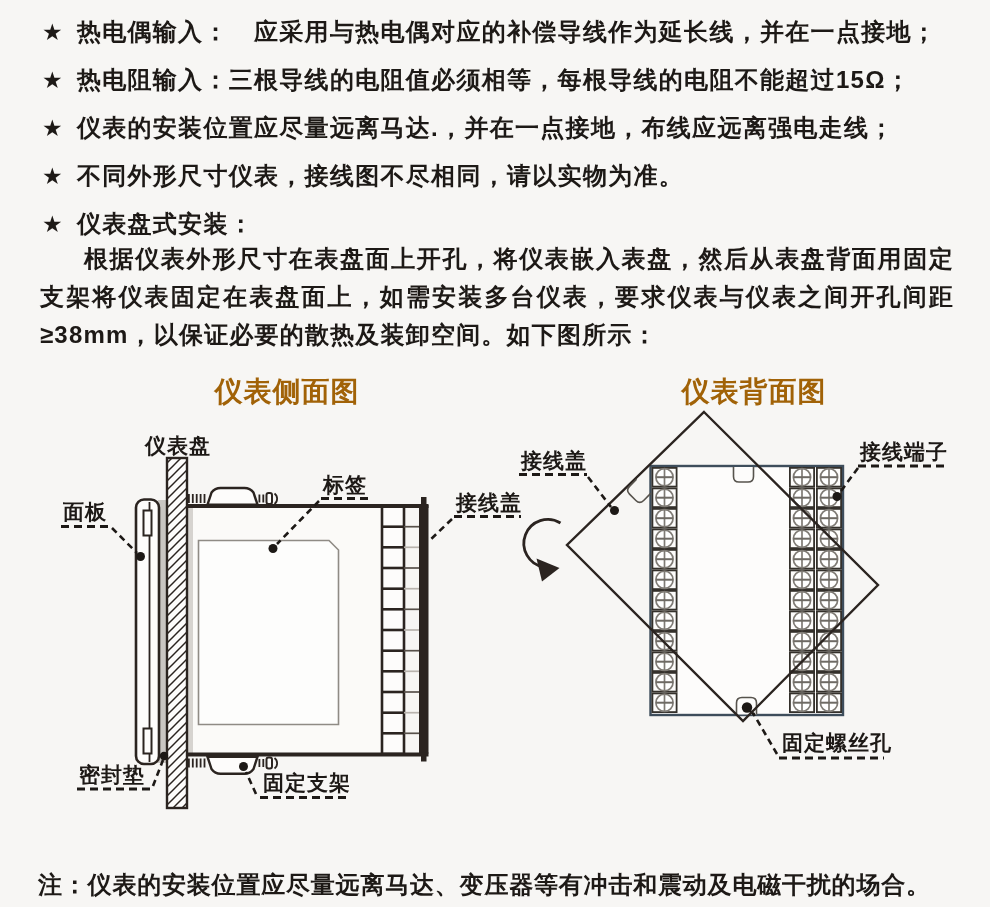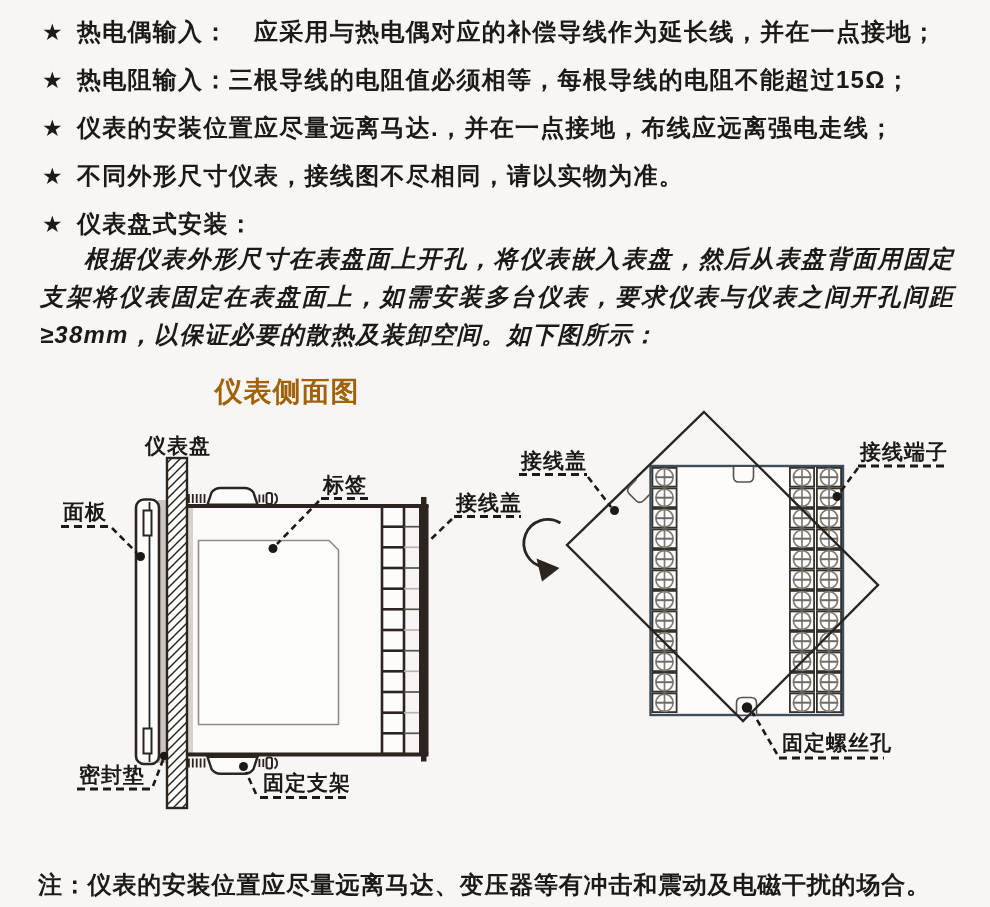--- a/index.html
+++ b/index.html
@@ -10,21 +10,21 @@
     color:#1d1916;
   }
   
   .bullets{position:absolute;left:42px;top:19px;width:930px;}
   .bullet{display:flex;align-items:flex-start;margin-bottom:22px;
     font-size:24px;font-weight:bold;line-height:26px;letter-spacing:1.3px;}
   .bullet .star{flex:0 0 auto;margin-right:13px;font-size:23px;line-height:26px;}
   
   .para{position:absolute;left:40px;top:240px;width:914px;
     font-size:24px;font-weight:bold;line-height:38px;letter-spacing:1.2px;
-    text-indent:44px;text-align:justify;font-style:italic;}
+    text-indent:44px;text-align:justify;}
   
   .dtitle{position:absolute;top:373px;width:160px;text-align:center;
     font-family:"Liberation Serif","DejaVu Serif",serif;
     font-weight:bold;font-size:28px;letter-spacing:1px;color:#a16207;}
   .dtitle.left{left:207px;}
   .dtitle.right{left:674px;}
   
   .note{position:absolute;left:38px;top:841px;width:940px;
     font-size:24px;font-weight:bold;letter-spacing:0.8px;margin-top:28px;}
   
@@ -61,20 +61,21 @@
     </div>
     <div class="bullet">
       <span class="star">★</span>
       <span>仪表盘式安装：</span>
     </div>
   </div>
 
   <div class="para">根据仪表外形尺寸在表盘面上开孔，将仪表嵌入表盘，然后从表盘背面用固定支架将仪表固定在表盘面上，如需安装多台仪表，要求仪表与仪表之间开孔间距≥38mm，以保证必要的散热及装卸空间。如下图所示：</div>
 
   <div class="dtitle left">仪表侧面图</div>
+  <div class="dtitle right">仪表背面图</div>
 
   <svg class="side" width="500" height="385" viewBox="30 430 500 385">
     <defs>
       <pattern id="hatch" width="9" height="9" patternUnits="userSpaceOnUse">
         <rect width="9" height="9" fill="#fdfcfb"></rect>
         <path d="M0,9 L9,0" stroke="#2b2420" stroke-width="1.5"></path>
         <path d="M-4.5,4.5 L4.5,-4.5" stroke="#2b2420" stroke-width="1.5"></path>
         <path d="M4.5,13.5 L13.5,4.5" stroke="#2b2420" stroke-width="1.5"></path>
       </pattern>
     </defs>

